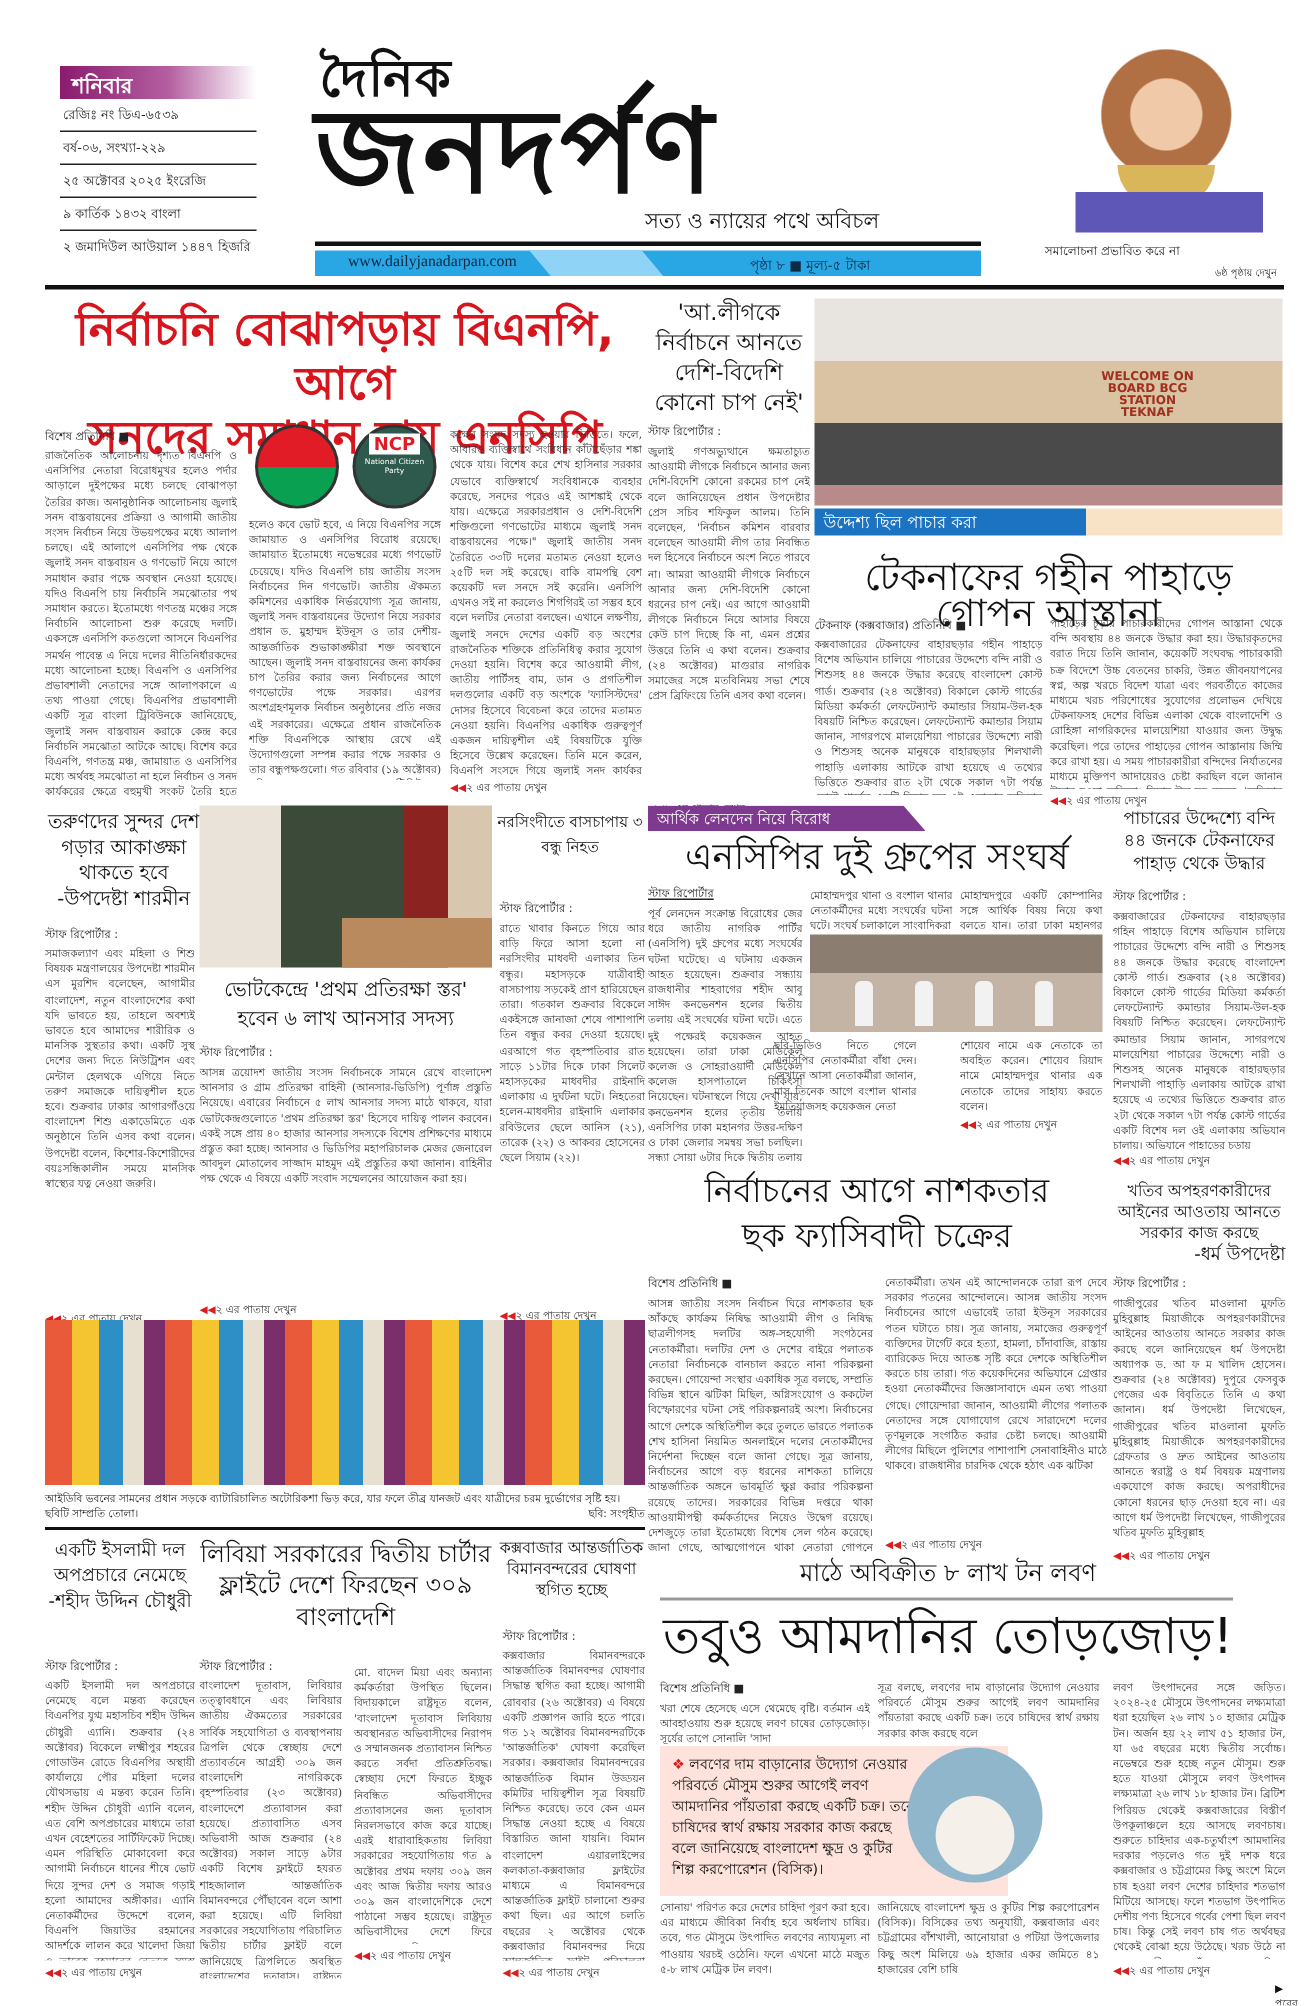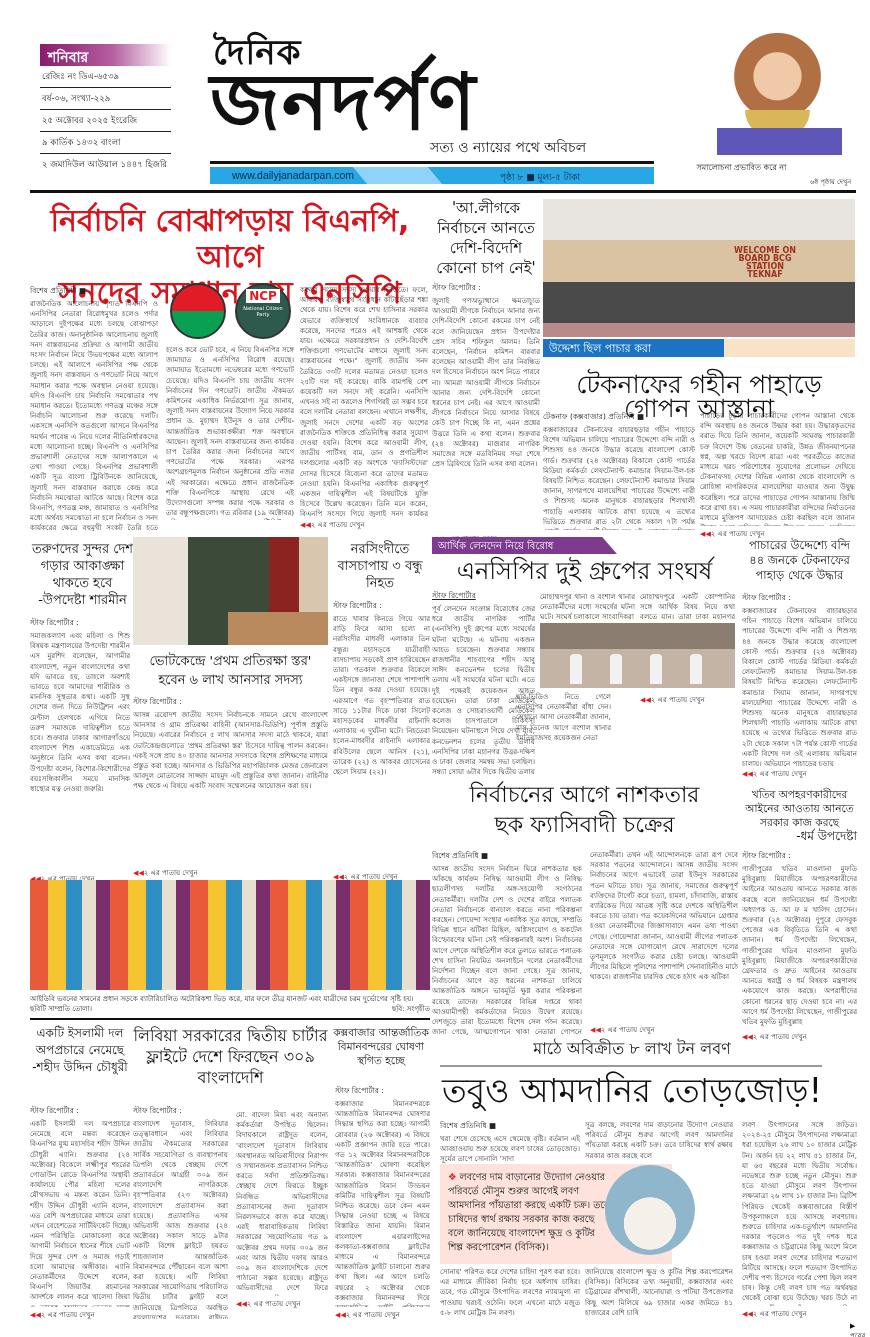--- a/index.html
+++ b/index.html
@@ -14,21 +14,21 @@
 .date-box{left:40px;top:44px;width:131px}
 .day{background:linear-gradient(90deg,#8a1b6d 0%,#b45ea0 55%,#fff 100%);color:#fff;font-size:14px;font-weight:bold;padding:2px 8px;height:22px}
 .info-row{font-size:8.5px;padding:4px 2px;border-bottom:1.5px solid #222;color:#222;height:22px}
 .info-row:last-child{border-bottom:none}
 .logo-small{left:213px;top:26px;font-size:34px;font-weight:bold;color:#111;letter-spacing:1px}
 .logo-big{left:210px;top:62px;font-size:78px;font-weight:900;color:#111;letter-spacing:2px;line-height:80px}
 .tagline{left:430px;top:136px;font-size:14px;color:#111}
 .topline{left:210px;top:161px;width:444px;height:3px;background:#111}
 .urlbar{left:210px;top:167px;width:444px;height:17px;background:#29a6e4;overflow:hidden}
 .urlbar .stripe{position:absolute;left:150px;top:0;width:75px;height:17px;background:#8fd4f6;transform:skewX(40deg)}
-.url{left:22px;top:2px;font-family:Liberation Sans, sans-serif;font-size:10.5px;color:#0c2a45}
+.url{left:22px;top:2px;font-family:Liberation Serif, serif;font-size:10.5px;color:#0c2a45}
 .price{left:290px;top:3px;font-size:9px;color:#0c2a45}
 .celeb{left:705px;top:28px;width:145px;height:127px;background:radial-gradient(circle at 50% 38%,#f0c9a8 0 22%,#b07044 23% 40%,#fff 41%),#fff}
 .celeb .neck{position:absolute;left:40px;top:82px;width:65px;height:28px;background:#d9b65a;border-radius:0 0 30px 30px}
 .celeb .sari{position:absolute;left:12px;top:100px;width:125px;height:27px;background:#5e57b8}
 .celeb-cap{left:664px;top:161px;width:155px;font-size:8px;text-align:center;color:#222}
 .celeb-more{left:810px;top:177px;font-size:6.5px;color:#222}
 .mainrule{left:30px;top:190px;width:826px;height:3px;background:#111}
 
 .lead-hl{left:30px;top:203px;width:400px;font-size:30px;color:#d8141d;font-weight:bold;line-height:36px}
 .logos{left:165px;top:283px;width:130px;height:60px}
@@ -41,21 +41,21 @@
 .photo-tek{left:543px;top:199px;width:312px;height:138px;background:linear-gradient(180deg,#e8e4df 0 30%,#d9c3a2 30% 60%,#4a4a4a 60% 90%,#b88a8a 90%)}
 .photo-tek .welcome{position:absolute;right:55px;top:48px;font-size:8px;font-weight:bold;color:#a03020;text-align:center;line-height:8px}
 .kicker-blue{left:543px;top:339px;width:312px;height:18px;background:linear-gradient(90deg,#1c73c2 0 58%,#f9e3c7 58%)}
 .kicker-blue span{position:absolute;left:6px;top:1px;font-size:11px;color:#fff}
 .tek-hl{left:543px;top:373px;width:312px;font-size:25px;line-height:24px}
 
 .young-hl{left:30px;top:540px;width:105px;font-size:13px;line-height:17px}
 .general-photo{left:133px;top:537px;width:195px;height:108px;background:linear-gradient(90deg,#e9e3da 0 28%,#3c4a3a 28% 70%,#8b2420 70% 85%,#d8c7ae 85%)}
 .general-photo .desk{position:absolute;left:95px;top:75px;width:100px;height:33px;background:#b88a5e}
 .ansar-hl{left:133px;top:651px;width:195px;font-size:13px;line-height:19px}
-.nar-hl{left:330px;top:540px;width:100px;font-size:13px;line-height:17px}
+.nar-hl{left:330px;top:540px;width:100px;font-size:10px;line-height:17px}
 .kicker-purple{left:432px;top:537px;width:185px;height:17px;background:#7d3a8e;clip-path:polygon(0 0,92% 0,100% 100%,0 100%)}
 .kicker-purple span{position:absolute;left:6px;top:1px;font-size:10px;color:#fff}
 .ncp-hl{left:432px;top:556px;width:305px;font-size:24px;line-height:30px}
 .clash-photo{left:540px;top:623px;width:195px;height:65px;background:linear-gradient(180deg,#8b7e70 0 40%,#c3b4a5 40% 100%)}
 .clash-photo .p{position:absolute;bottom:4px;width:12px;height:30px;background:#f2f2f2;border-radius:4px 4px 0 0}
 .rescue-hl{left:742px;top:538px;width:115px;font-size:11.5px;line-height:15px}
 .sab-hl{left:432px;top:780px;width:305px;font-size:22px;line-height:30px}
 .khatib-hl{left:742px;top:787px;width:115px;font-size:10.5px;line-height:14px}
 
 .rick-photo{left:30px;top:880px;width:400px;height:110px;background:repeating-linear-gradient(90deg,#e95a3a 0 18px,#f4c531 18px 36px,#2e8fc7 36px 52px,#e7e0d0 52px 66px,#7b2f6a 66px 80px)}
@@ -186,20 +186,21 @@
 <div class="abs body-text" style="left:540px;top:592px;width:95px;height:30px;overflow:hidden">মোহাম্মদপুর থানা ও বংশাল থানার নেতাকর্মীদের মধ্যে সংঘর্ষের ঘটনা ঘটে। সংঘর্ষ চলাকালে সাংবাদিকরা</div>
 <div class="abs body-text" style="left:640px;top:592px;width:95px;height:30px;overflow:hidden">মোহাম্মদপুরে একটি কোম্পানির সঙ্গে আর্থিক বিষয় নিয়ে কথা বলতে যান। তারা ঢাকা মহানগর উত্তরের</div>
 <div class="abs clash-photo">
   <div class="p" style="left:30px"></div>
     <div class="p" style="left:70px"></div>
     <div class="p" style="left:110px"></div>
     <div class="p" style="left:150px"></div>
 </div>
 <div class="abs body-text" style="left:516px;top:692px;width:95px;height:63px;overflow:hidden">ছবি-ভিডিও নিতে গেলে এনসিপির নেতাকর্মীরা বাঁধা দেন। সেখানে আসা নেতাকর্মীরা জানান, মাস তিনেক আগে বংশাল থানার ইমতিয়াজসহ কয়েকজন নেতা</div>
 <div class="abs" style="left:640px;top:692px;width:95px">
+  <div class="body-text" style="height:50px;overflow:hidden">শোয়েব নামে এক নেতাকে তা অবহিত করেন। শোয়েব রিয়াদ নামে মোহাম্মদপুর থানার এক নেতাকে তাদের সাহায্য করতে বলেন।</div>
   <div class="more"><span class="arr">◀◀</span><span>২ এর পাতায় দেখুন</span></div>
 </div>
 
 <div class="abs rescue-hl hl">পাচারের উদ্দেশ্যে বন্দি ৪৪ জনকে টেকনাফের পাহাড় থেকে উদ্ধার</div>
 <div class="abs" style="left:742px;top:592px;width:115px">
   <div class="byline">স্টাফ রিপোর্টার :</div>
   <div class="body-text" style="height:160px;overflow:hidden">কক্সবাজারের টেকনাফের বাহারছড়ার গহিন পাহাড়ে বিশেষ অভিযান চালিয়ে পাচারের উদ্দেশ্যে বন্দি নারী ও শিশুসহ ৪৪ জনকে উদ্ধার করেছে বাংলাদেশ কোস্ট গার্ড। শুক্রবার (২৪ অক্টোবর) বিকালে কোস্ট গার্ডের মিডিয়া কর্মকর্তা লেফটেন্যান্ট কমান্ডার সিয়াম-উল-হক বিষয়টি নিশ্চিত করেছেন। লেফটেন্যান্ট কমান্ডার সিয়াম জানান, সাগরপথে মালয়েশিয়া পাচারের উদ্দেশ্যে নারী ও শিশুসহ অনেক মানুষকে বাহারছড়ার শিলখালী পাহাড়ি এলাকায় আটকে রাখা হয়েছে এ তথ্যের ভিত্তিতে শুক্রবার রাত ২টা থেকে সকাল ৭টা পর্যন্ত কোস্ট গার্ডের একটি বিশেষ দল ওই এলাকায় অভিযান চালায়। অভিযানে পাহাড়ের চূড়ায়</div>
   <div class="more"><span class="arr">◀◀</span><span>২ এর পাতায় দেখুন</span></div>
 </div>
 

